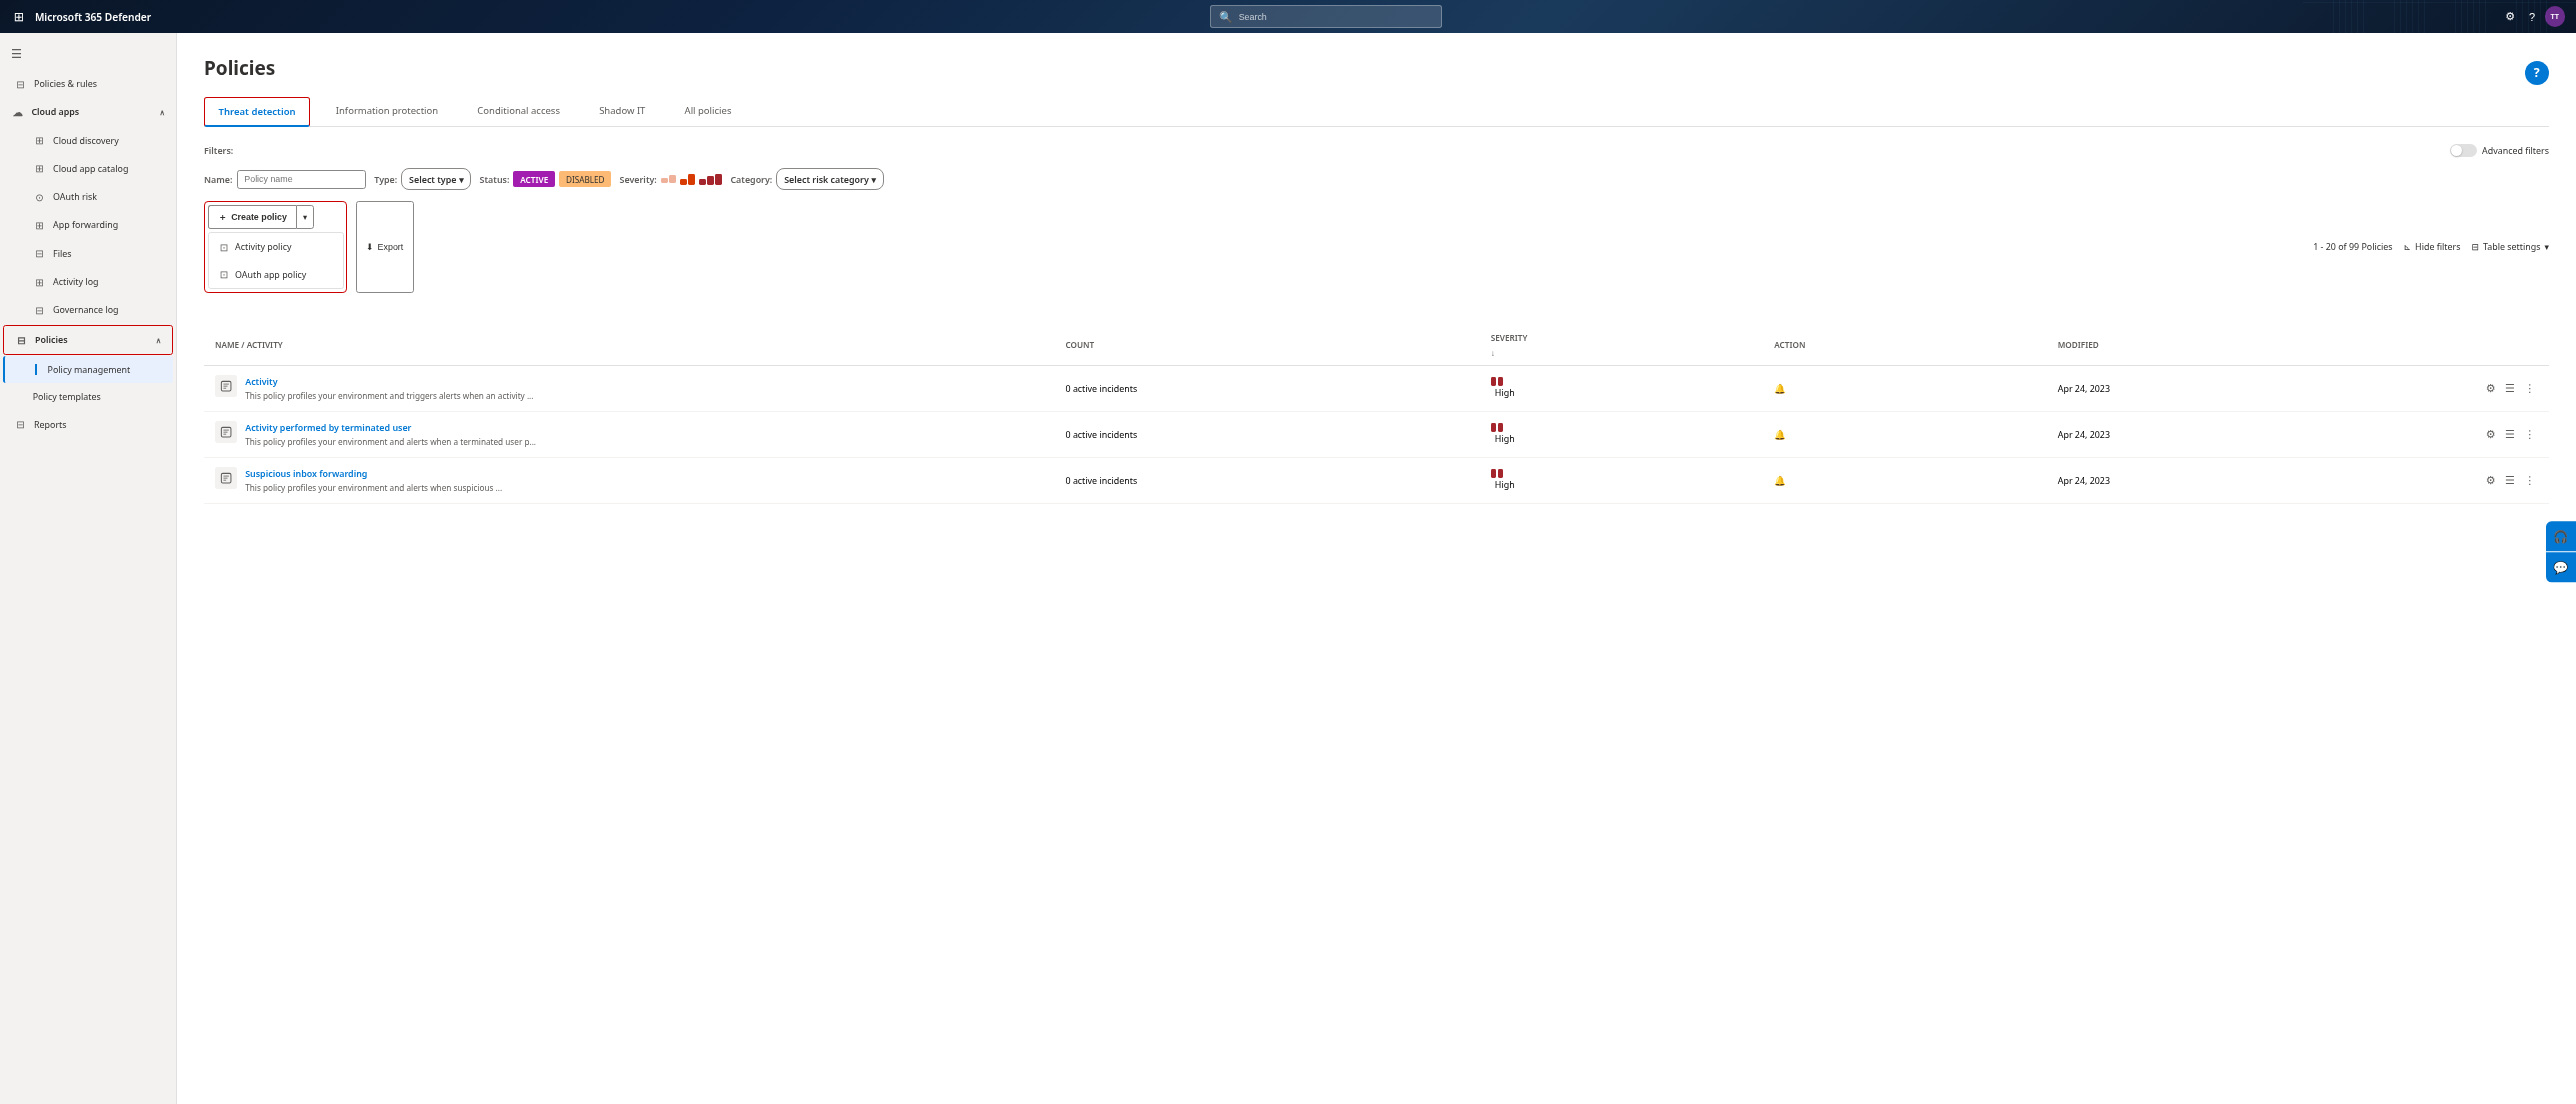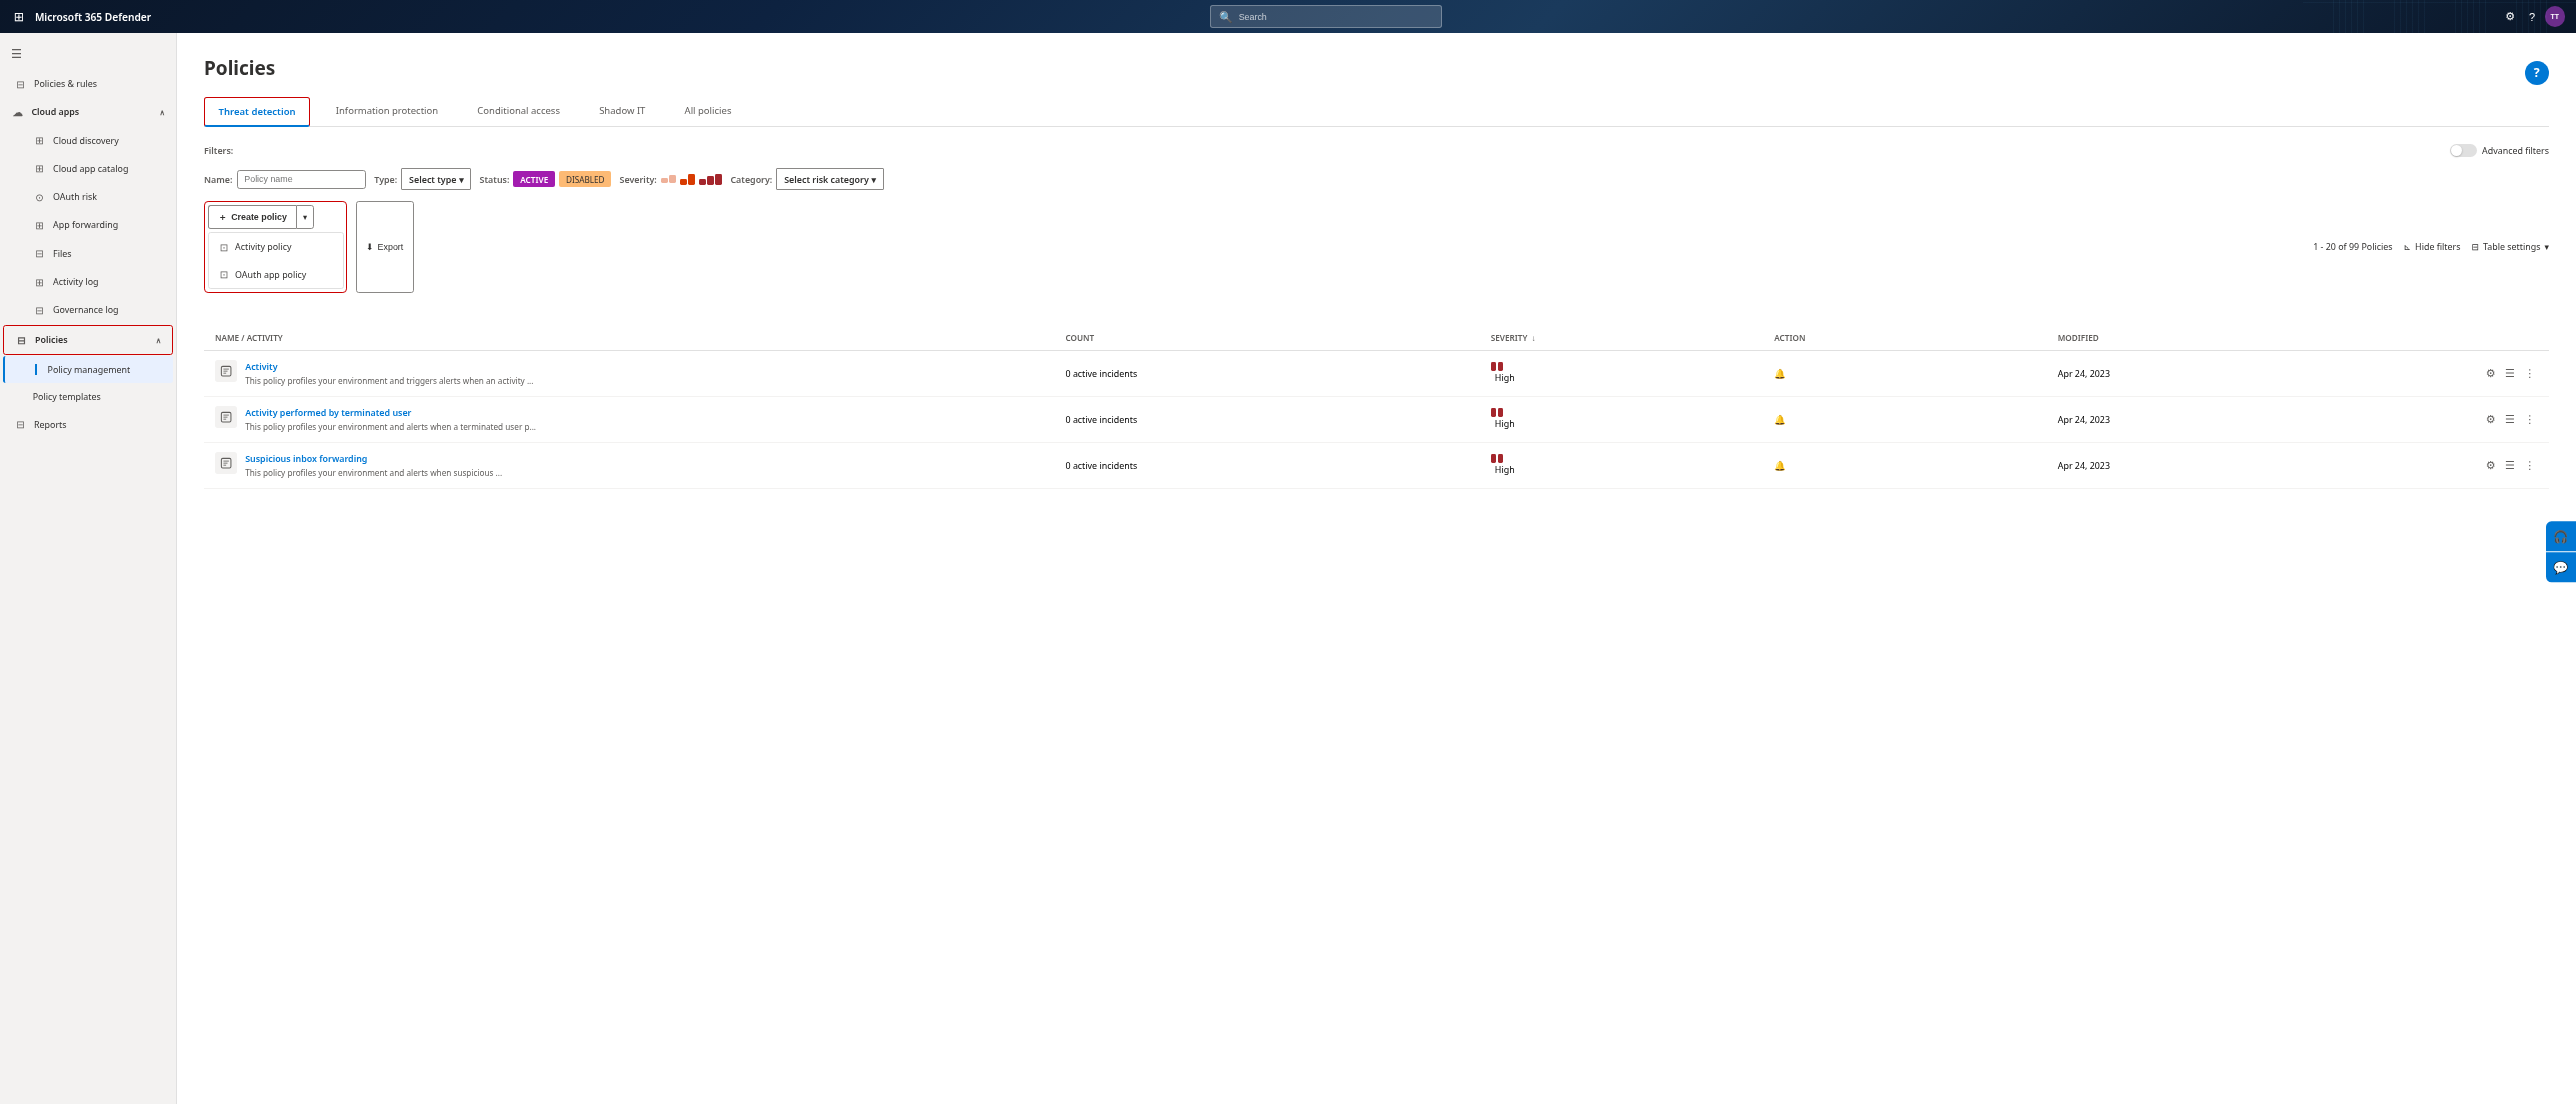--- a/index.html
+++ b/index.html
@@ -76,21 +76,21 @@
 
     .filter-controls { display: flex; align-items: center; gap: 8.2px; flex-wrap: wrap; margin-bottom: 11px; }
     .filter-item { display: flex; align-items: center; gap: 4.1px; font-size: 8.9px; }
     .filter-label { color: #605e5c; font-weight: 600; }
     .filter-input {
       border: 0.7px solid #8a8886; border-radius: 2.7px; padding: 3.4px 6.8px;
       font-size: 8.9px; color: #605e5c; outline: none; min-width: 95px;
     }
     .filter-select {
       display: flex; align-items: center; gap: 2.7px; border: 0.7px solid #8a8886;
-      border-radius: 1px; padding: 3.4px 6.8px; font-size: 8.9px; cursor: pointer;
+      border-radius: 8px; padding: 3.4px 6.8px; font-size: 8.9px; cursor: pointer;
       color: #323130; font-weight: 600; background: #fff;
     }
     .status-active { background: #a21caf; color: #fff; padding: 2.7px 6.8px; border-radius: 2px; font-size: 8.2px; font-weight: 600; cursor: pointer; }
     .status-disabled { background: #fdba74; color: #323130; padding: 2.7px 6.8px; border-radius: 2px; font-size: 8.2px; cursor: pointer; }
     .severity-icons { display: flex; gap: 4.1px; align-items: center; }
     .sev-icon { display: flex; gap: 1.4px; cursor: pointer; }
     .sev-bar { width: 6.8px; height: 11px; border-radius: 1.4px; }
 
     
     .action-bar { display: flex; align-items: center; justify-content: space-between; margin-bottom: 11px; }
@@ -348,21 +348,21 @@
           <span>Table settings</span>
           <span>▾</span>
         </div>
       </div>
     </div>
 
     <div class="table-container">
       <div class="table-header">
         <div class="col-name">Name / Activity</div>
         <div class="col-count">Count</div>
-        <div class="col-severity" style="display:flex;align-items:flex-start;gap:4px;">
+        <div class="col-severity" style="display:flex;align-items:flex-start;gap:4px;flex-direction:column;">
           <span>Severity</span>
           <span>↓</span>
         </div>
         <div class="col-action">Action</div>
         <div class="col-modified">Modified</div>
         <div class="col-actions"></div>
       </div>
 
       <div class="table-row">
         <div style="display:flex;align-items:flex-start;flex:3;">

